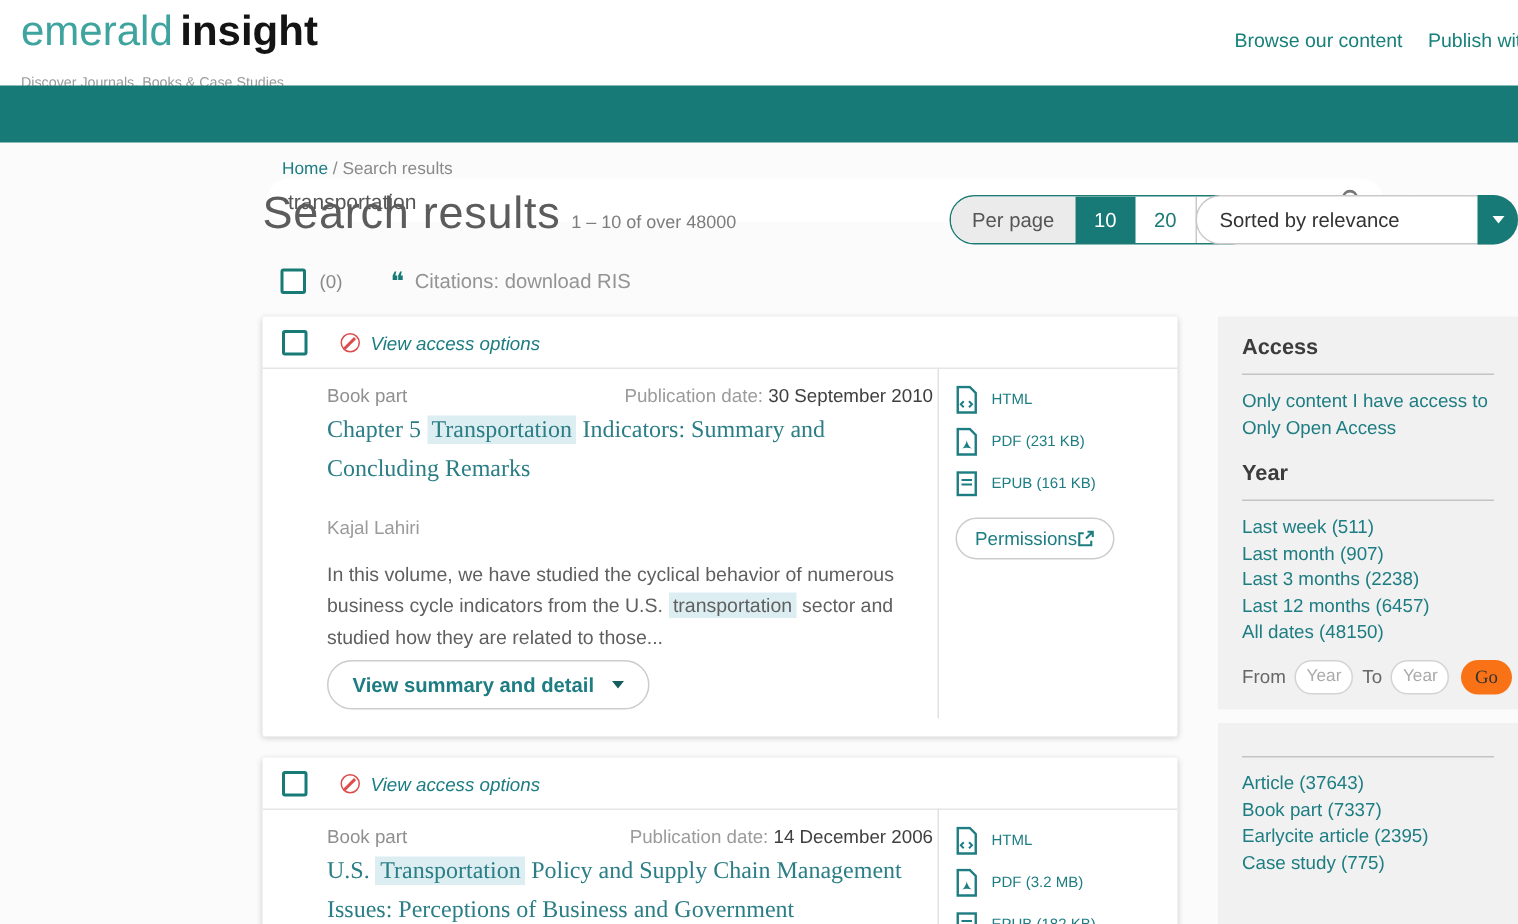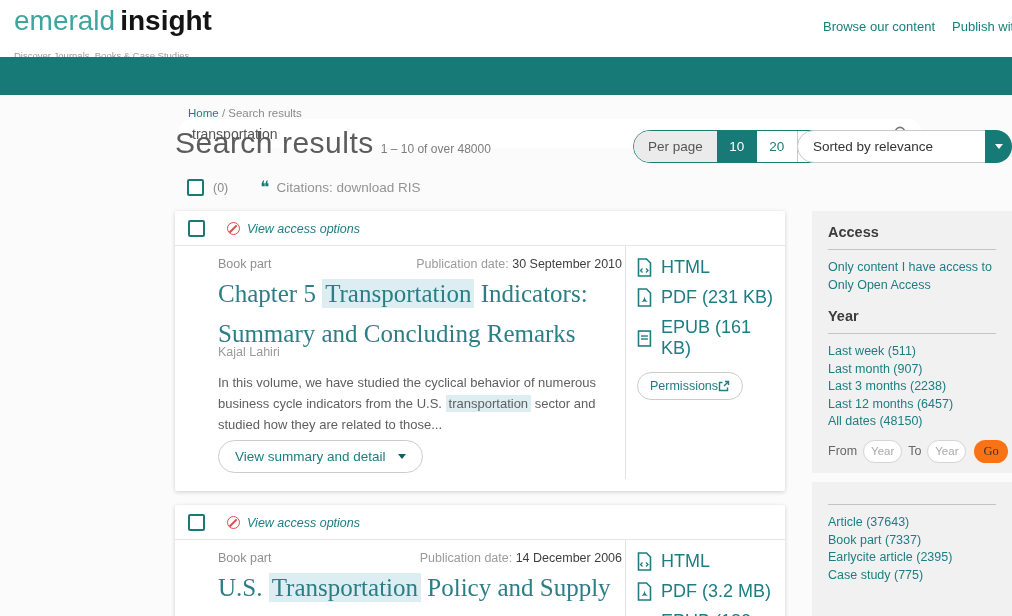--- a/index.html
+++ b/index.html
@@ -72,36 +72,36 @@
   .no-entry::after { content:""; position:absolute; left:0px; top:4.6px; width:10px; height:1.6px;
                      background:#dd4b4b; transform:rotate(-45deg); }
   .access-link { font-size:12.5px; color:#1d7d82; margin-left:7px; cursor:pointer;font-style:italic; }
   .card-divider { position:absolute; left:0; top:34px; width:100%; height:1px; background:#e6e6e6; }
   .card-vdivider { position:absolute; left:450px; top:34px; bottom:12px; width:1px; background:#e2e2e2; }
   #card-1 .card-vdivider { bottom:0; }
   .card-type { position:absolute; left:43px; top:46px; font-size:12.5px; color:#8f8f8f; }
   .card-pub { position:absolute; right:163px; top:46px; font-size:12.5px; color:#9b9b9b; }
   .card-pub .pub-date { color:#3f3f3f; }
   .card-title { position:absolute; left:43px; top:63px; width:400px;
-                font-family:"Liberation Serif", serif; font-size:25px; line-height:1.6;
+                font-family:"Liberation Serif", serif; font-size:16px; line-height:1.6;
                 color:#2c7e86; cursor:pointer; }
   #card-1 .card-title { width:420px; }
   .hl { background:#dceef1; padding:1px 3px; }
   .card-author { position:absolute; left:43px; top:134px; font-size:12.5px; color:#9b9b9b; }
   .card-snippet { position:absolute; left:43px; top:162px; width:388px; font-size:13px;
                   line-height:1.6; color:#5f5f5f; }
   .summary-btn { position:absolute; left:43px; top:229px; height:33px; padding:0 16px;
                  border:1px solid #ccc; border-radius:17px; background:#fff; display:flex;
                  align-items:center; gap:12px; cursor:pointer; }
-  .summary-btn .lbl { font-size:13.5px; color:#1d7d82; }
+  .summary-btn .lbl { font-size:13.5px; color:#1d7d82;font-weight:bold; }
   .caret-down-dark { width:0; height:0; border-left:4.5px solid transparent;
                      border-right:4.5px solid transparent; border-top:5.5px solid #155e60; }
   .files-col { position:absolute; left:462px; top:46px; display:flex; flex-direction:column; gap:9px; }
   .file-row { display:flex; align-items:center; gap:9px; cursor:pointer; }
-  .file-row .flabel { font-size:18px; color:#1d7d82; }
+  .file-row .flabel { font-size:10px; color:#1d7d82; }
   .ficon { width:15px; height:19px; }
   .permissions-btn { display:flex; align-items:center; gap:0; border:1px solid #ccc;
                      border-radius:15px; background:#fff; padding:6px 12px; margin-top:4px;
                      width:max-content; cursor:pointer; }
   .permissions-btn .plabel { font-size:12.5px; color:#1d7d82; }
 
   
   .side-panel { position:absolute; left:812px; width:200px; background:#f1f1f1; padding:13px 16px; }
   #panel-filters { top:211px; height:262px; }
   #panel-content-type { top:482px; height:134px; }

